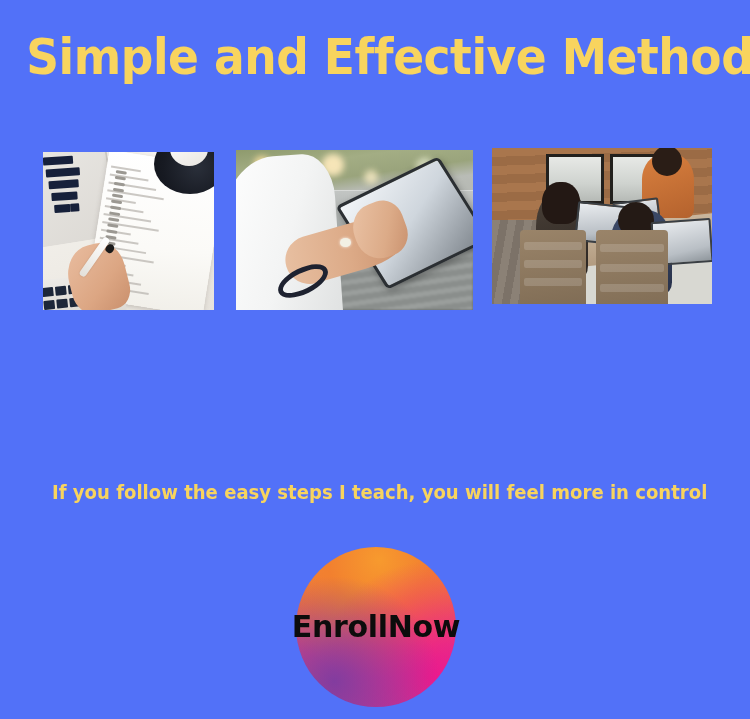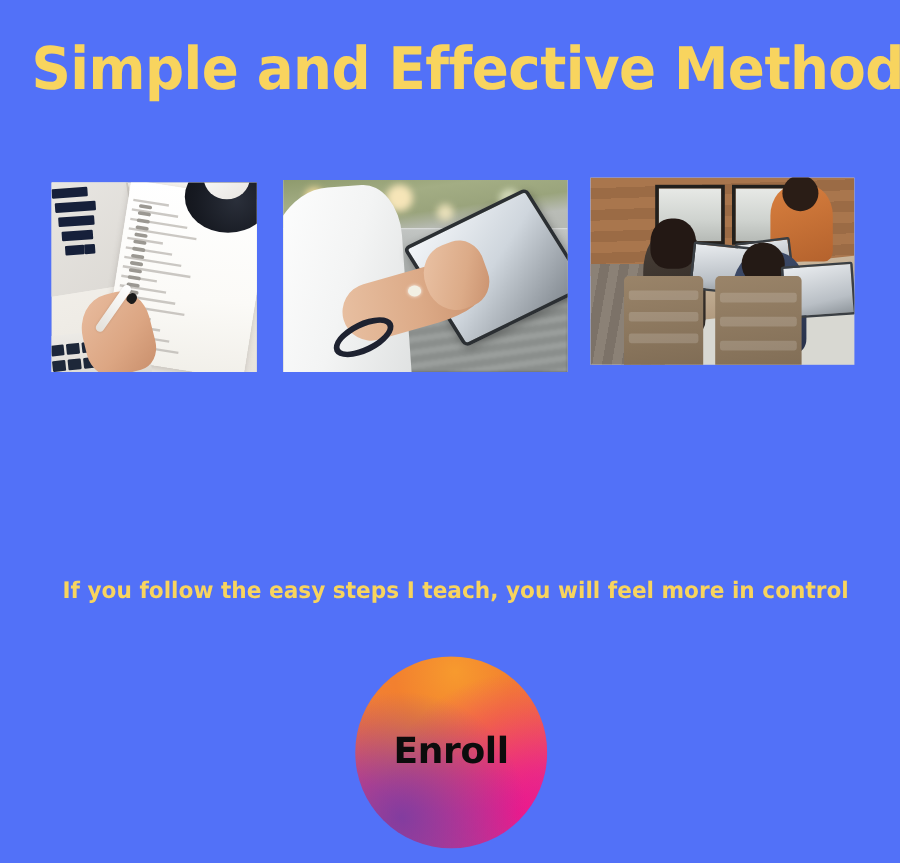--- a/index.html
+++ b/index.html
@@ -620,15 +620,16 @@
         </div>
       </div>
     </div>
   </div>
 
 
   <div class="tagline">If you follow the easy steps I teach, you will feel more in control</div>
 
   <div class="cta">
     <div class="cta-line">Enroll</div>
+    <div class="cta-line">Now</div>
   </div>
 
 </div>
 
 </body></html>

